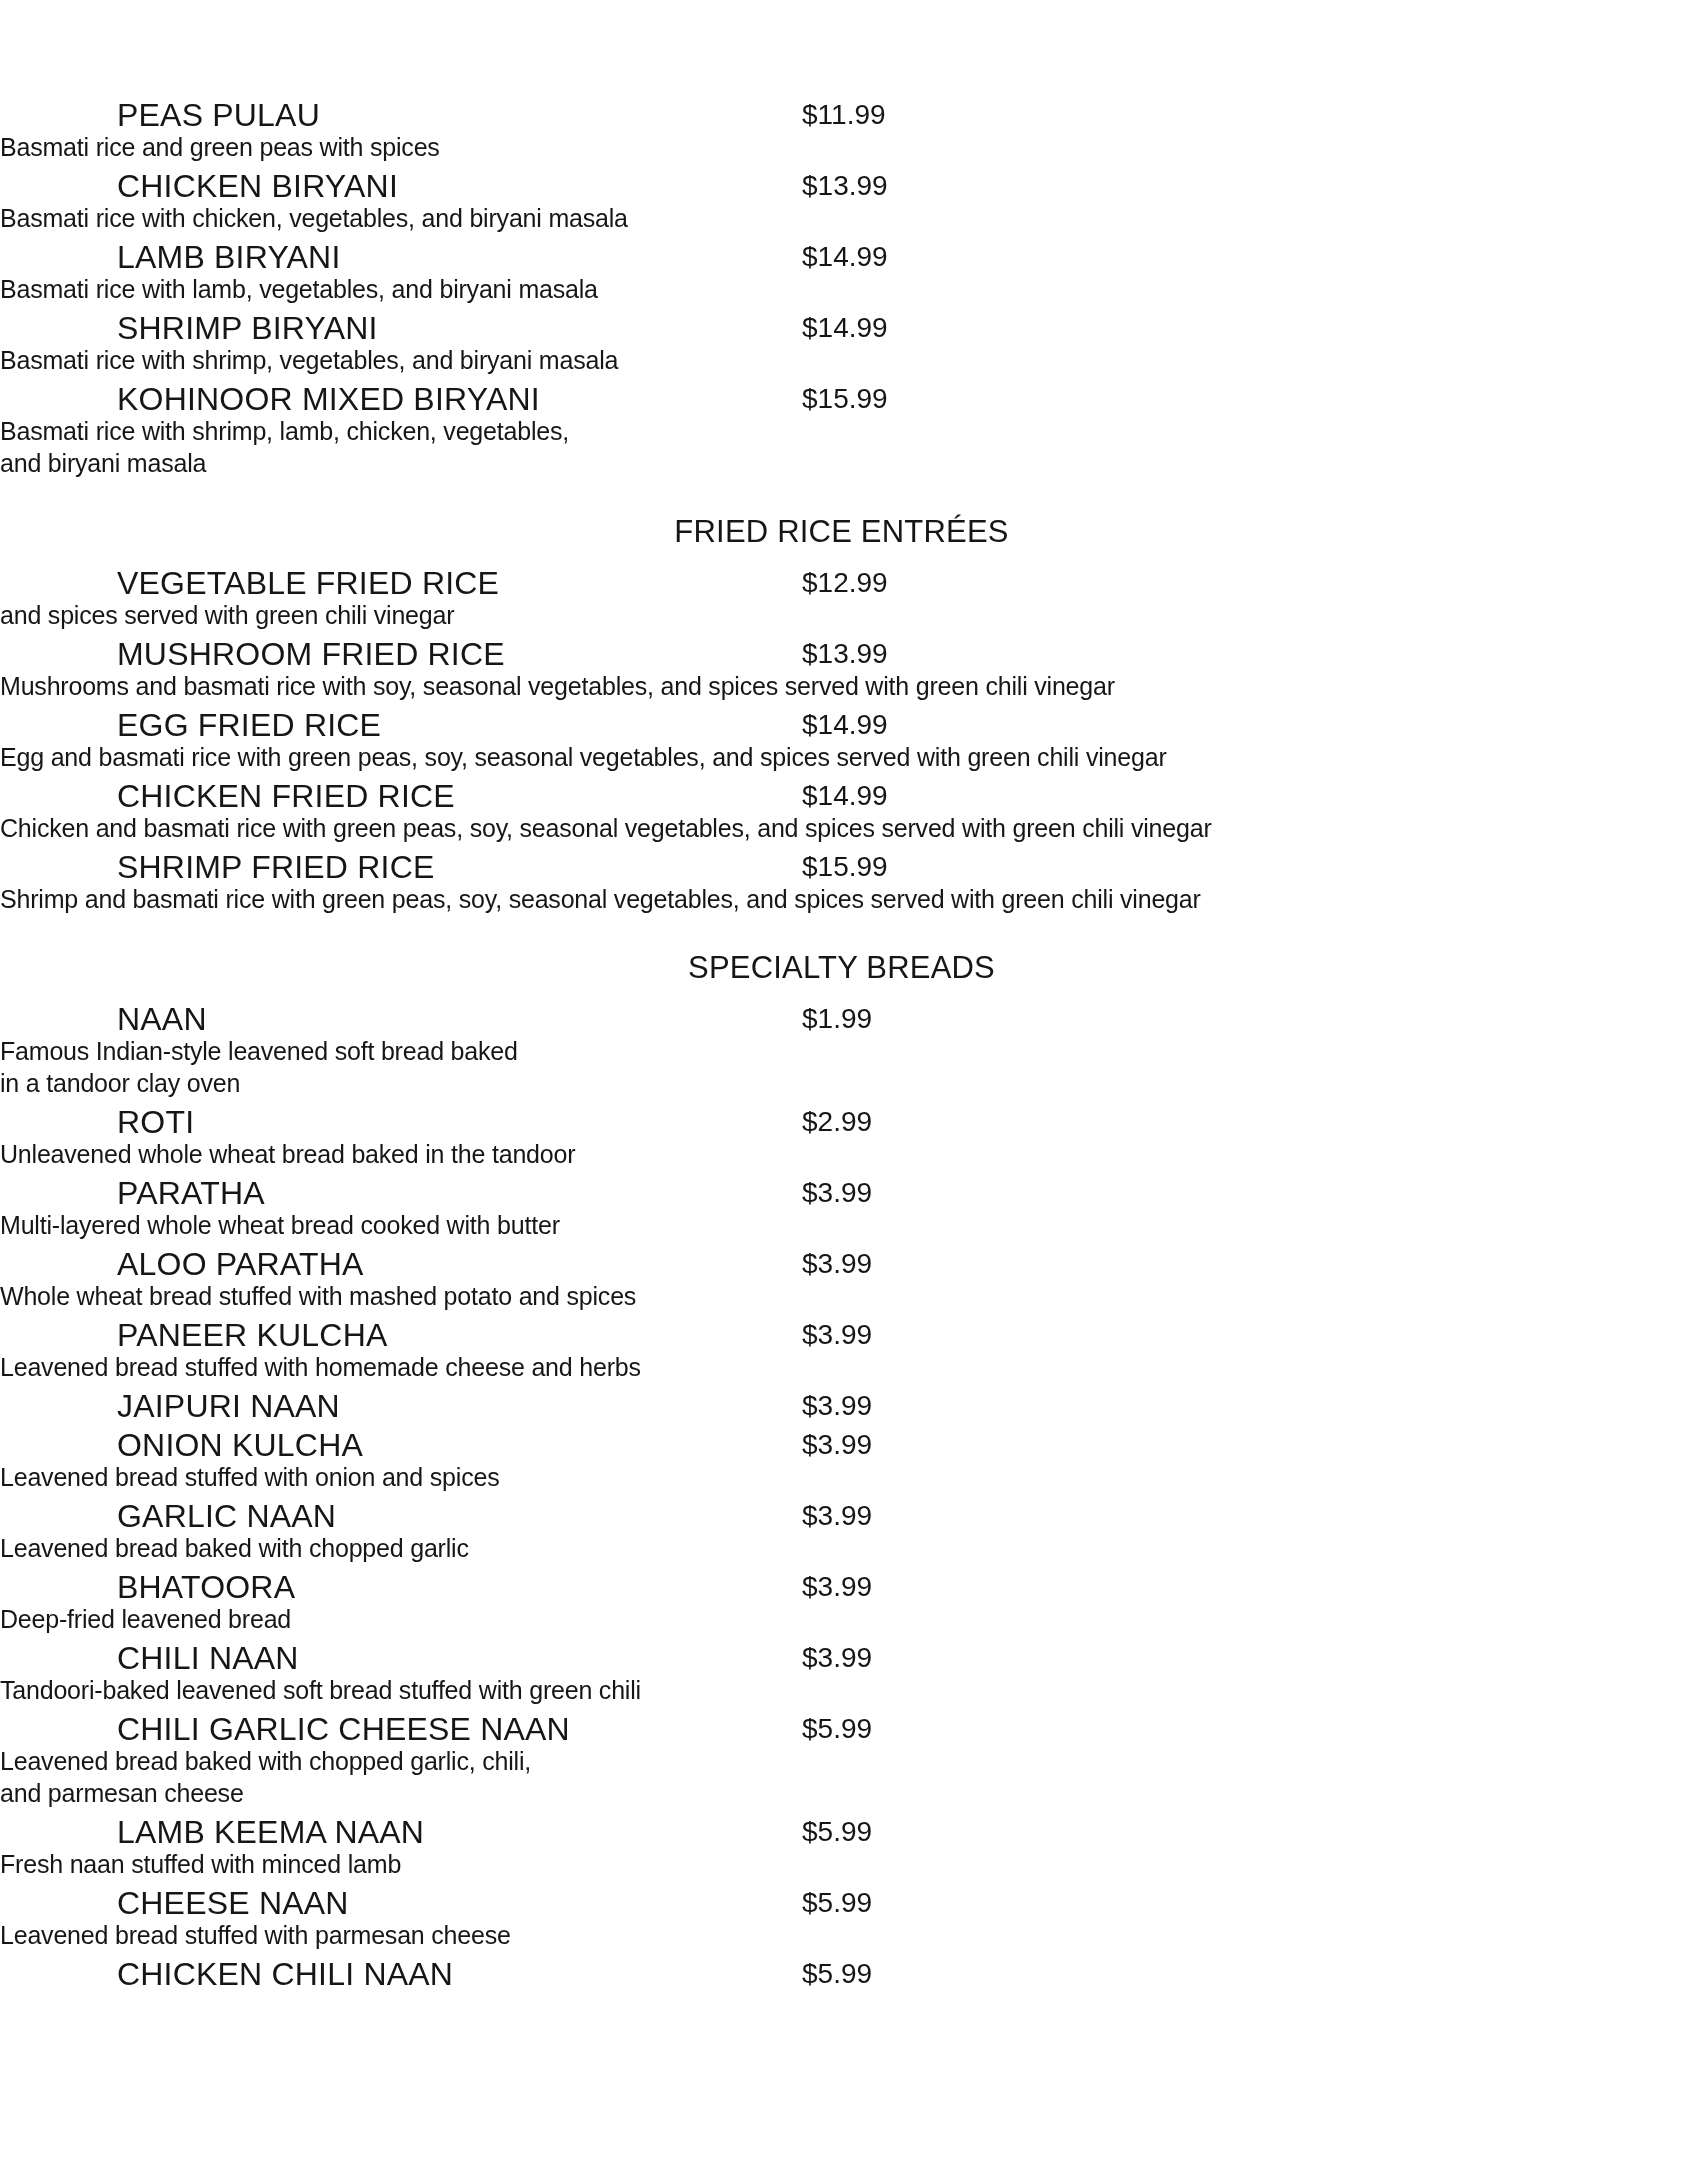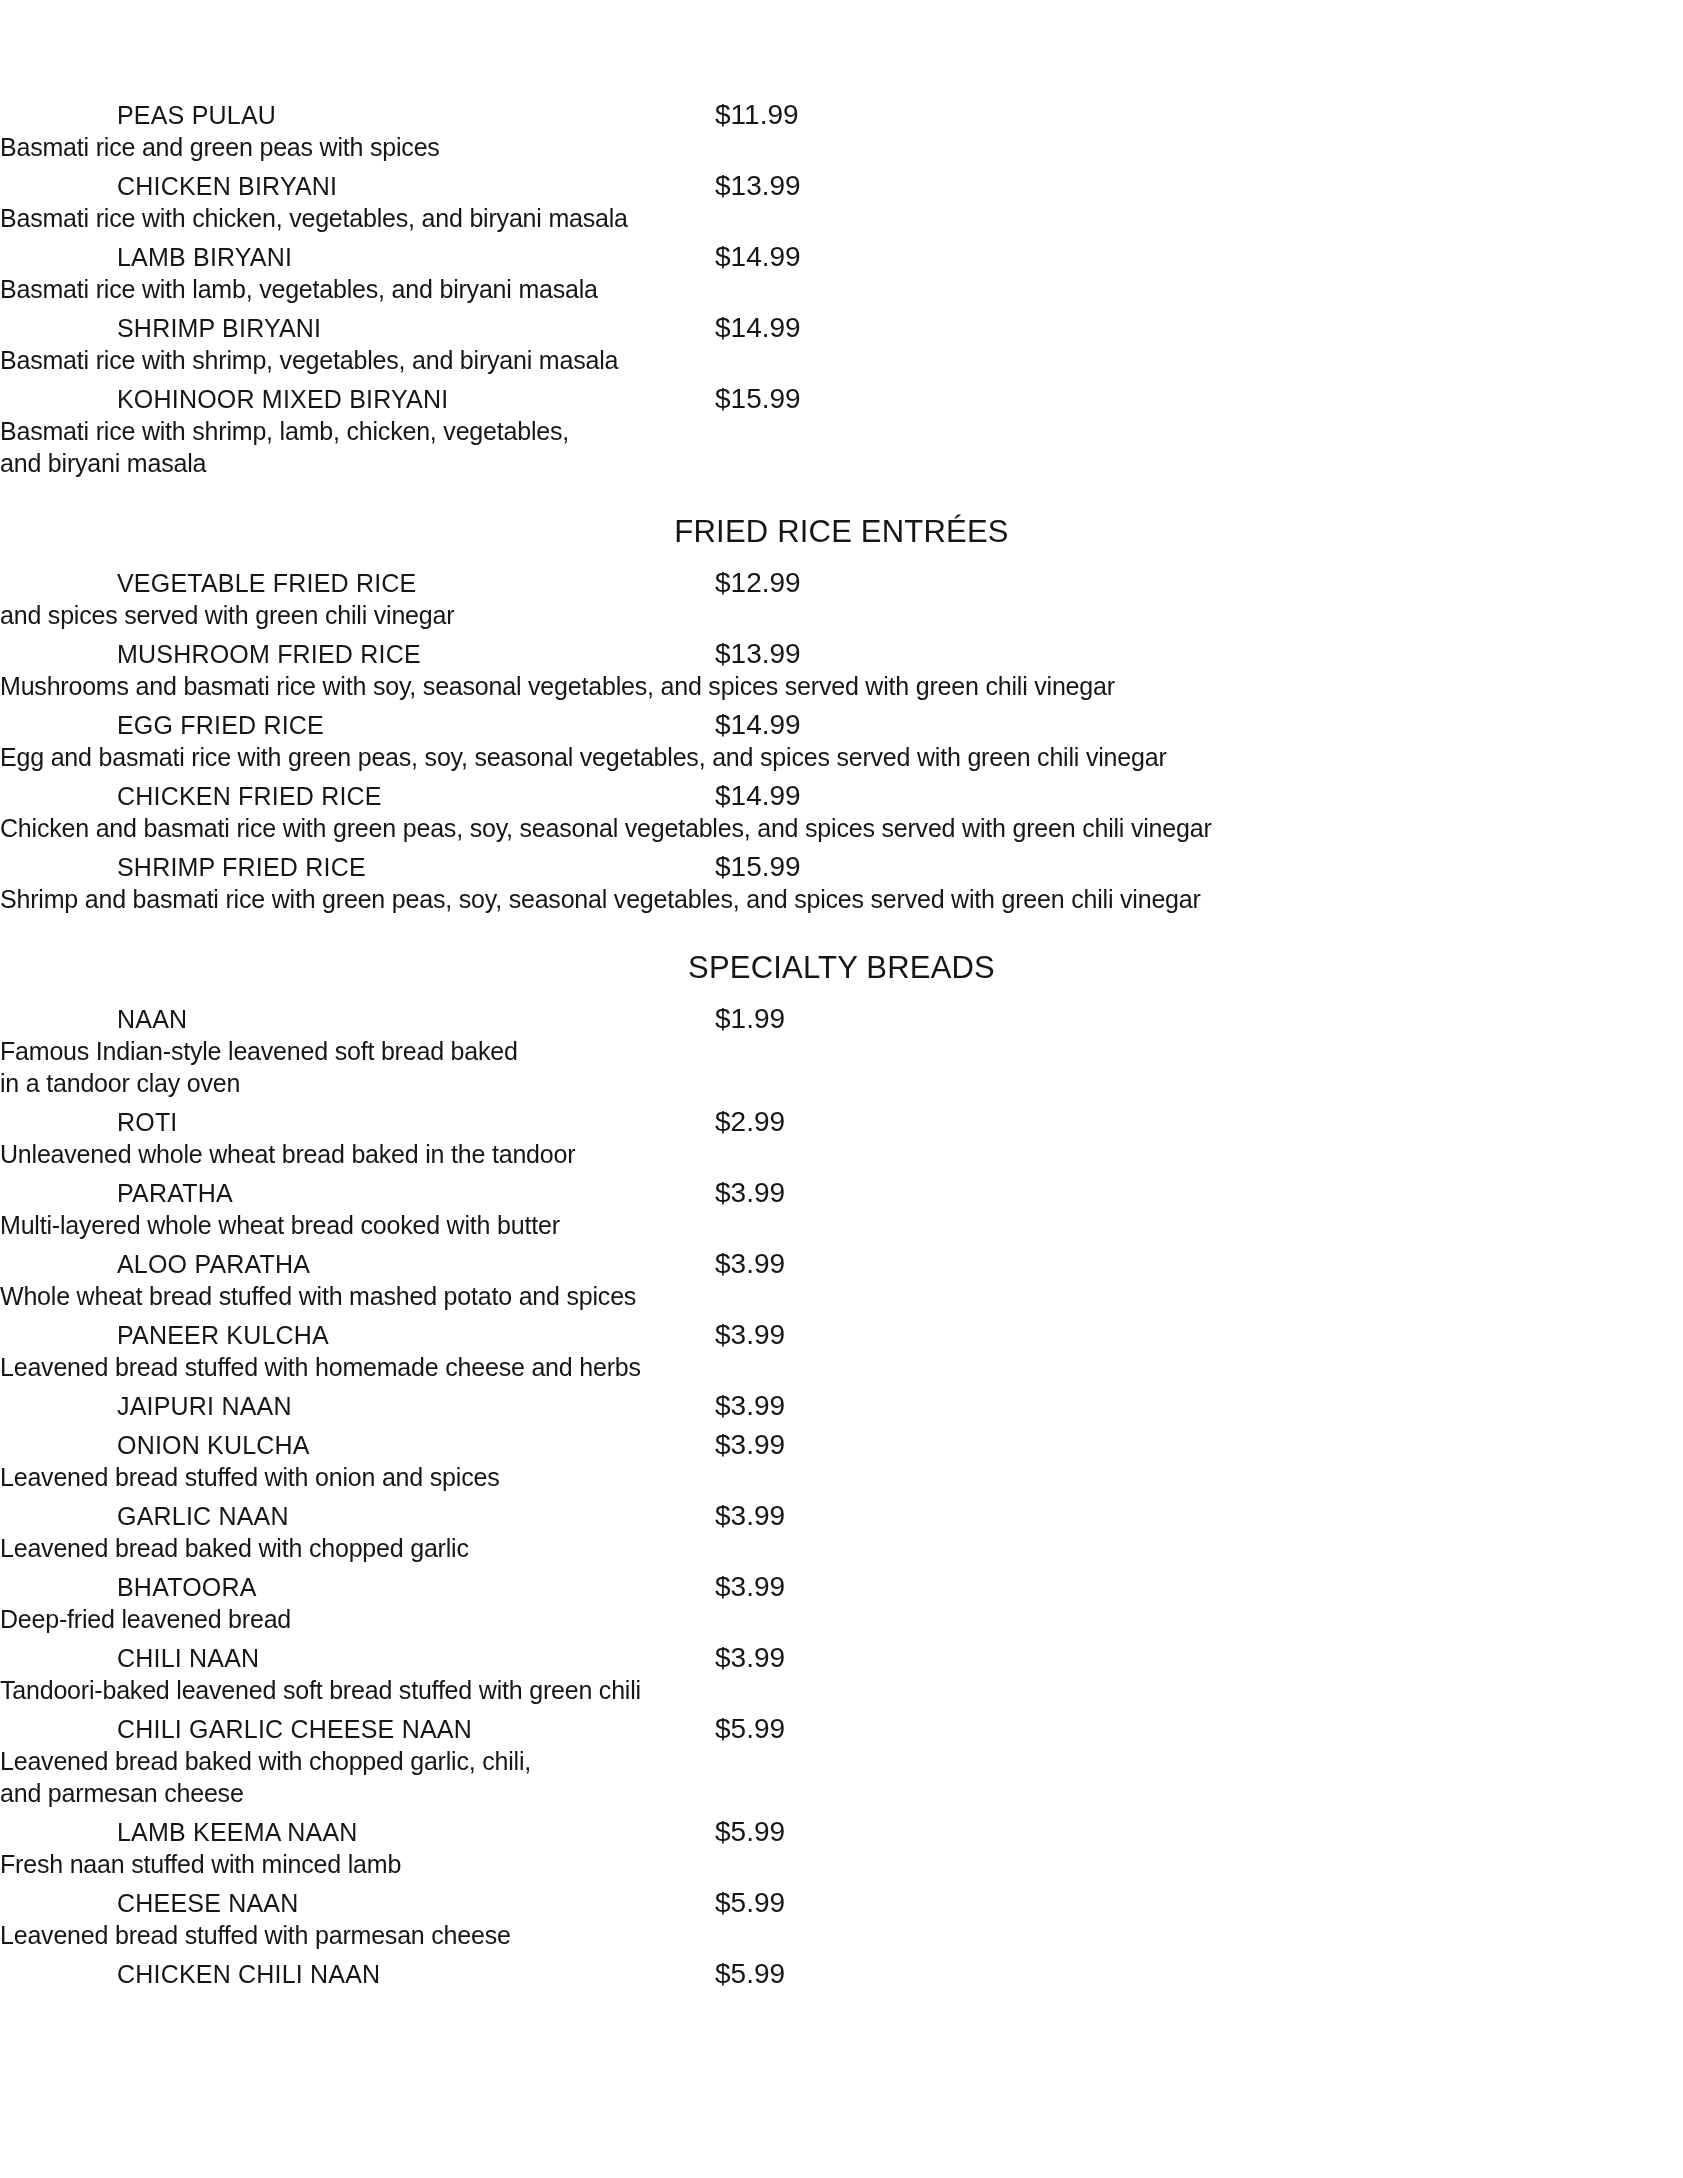--- a/index.html
+++ b/index.html
@@ -34,27 +34,27 @@
   .menu-item {
     position: relative;
     margin: 0 0 7px 0;
   }
   .item-row {
     position: relative;
   }
   .item-name {
     display: inline-block;
     margin-left: 117px;
-    font-size: 25px;
+    font-size: 32px;
     line-height: 32px;
     letter-spacing: 0.2px;
   }
   .item-price {
     position: absolute;
-    left: 715px;
+    left: 802px;
     top: 0;
     font-size: 28px;
     line-height: 32px;
   }
   .item-desc {
     font-size: 25px;
     line-height: 32px;
     letter-spacing: -0.2px;
   }
 </style>

